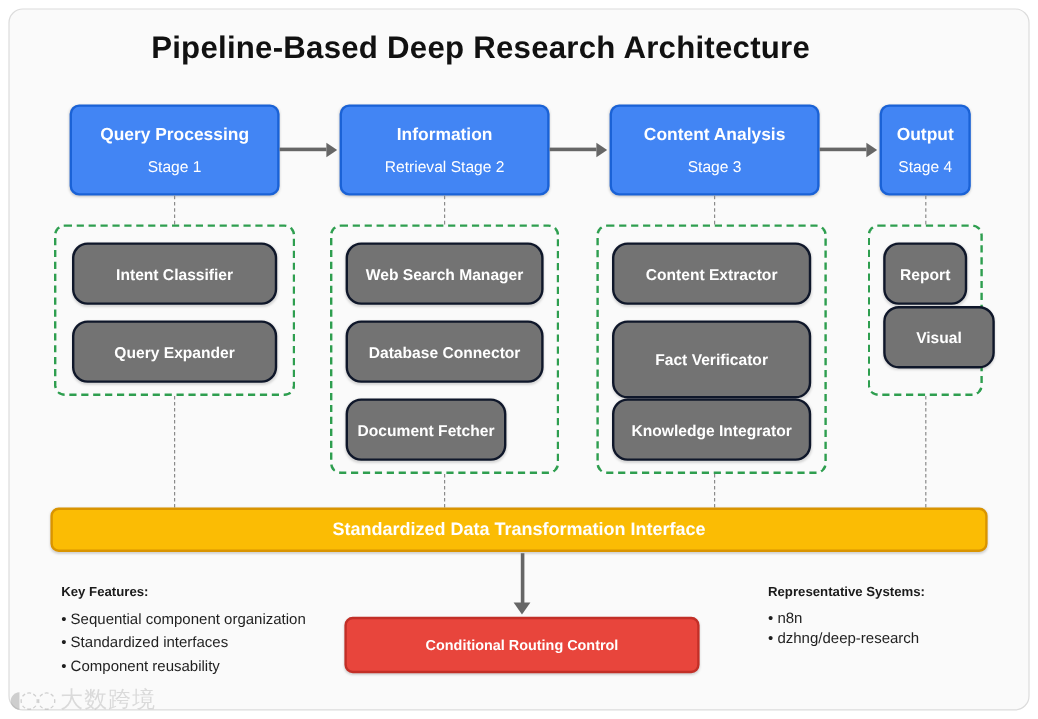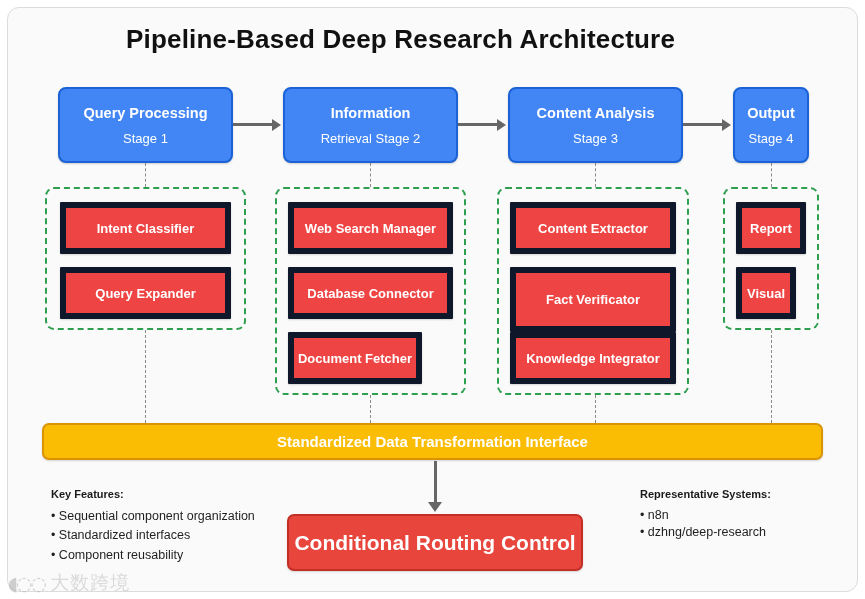--- a/index.html
+++ b/index.html
@@ -77,23 +77,23 @@
     position: absolute;
     border: 2px dashed #2E9E4F;
     border-radius: 9px;
     box-sizing: border-box;
     background: transparent;
   }
 
   
   .comp-box {
     position: absolute;
-    background: #ef4444;
-    border: 6px solid #0f172a;
-    border-radius: 1px;
+    background: #737373;
+    border: 2px solid #0f172a;
+    border-radius: 13px;
     box-sizing: border-box;
     display: flex;
     align-items: center;
     justify-content: center;
     color: #ffffff;
     font-size: 13px;
     font-weight: bold;
     text-align: center;
     box-shadow: 0 1px 2px rgba(0,0,0,0.15);
   }
@@ -117,30 +117,30 @@
     font-weight: bold;
     box-shadow: 0 1px 2px rgba(0,0,0,0.16);
   }
 
   
   #routing-box {
     position: absolute;
     left: 287px;
     top: 514px;
     width: 296px;
-    height: 57px;
+    height: 47px;
     background: #E8453C;
     border: 2px solid #C22F27;
     border-radius: 7px;
     box-sizing: border-box;
     display: flex;
     align-items: center;
     justify-content: center;
     color: #ffffff;
-    font-size: 21px;
+    font-size: 12px;
     font-weight: bold;
     box-shadow: 0 1px 2px rgba(0,0,0,0.16);
   }
 
   
   .legend-block { position: absolute; }
   .legend-heading {
     font-size: 11px;
     font-weight: bold;
     color: #1a1a1a;
@@ -281,21 +281,21 @@
     <span>Fact Verificator</span>
   </div>
   <div class="comp-box" style="left:510px; top:332px; width:166px; height:52px;">
     <span>Knowledge Integrator</span>
   </div>
 
   <div class="group-box" style="left:723px; top:187px; width:96px; height:143px;"></div>
   <div class="comp-box" style="left:736px; top:202px; width:70px; height:52px;">
     <span>Report</span>
   </div>
-  <div class="comp-box" style="left:736px; top:267px; width:60px; height:52px;align-items:center;">
+  <div class="comp-box" style="left:736px; top:255px; width:93px; height:52px;align-items:center;">
     <span>Visual</span>
   </div>
 
   <div class="vline-dashed" style="left:145px; top:330px; height:93px;"></div>
   <div class="vline-dashed" style="left:370px; top:395px; height:28px;"></div>
   <div class="vline-dashed" style="left:595px; top:395px; height:28px;"></div>
   <div class="vline-dashed" style="left:771px; top:330px; height:93px;"></div>
 
   <div id="interface-bar">
     <span>Standardized Data Transformation Interface</span>

